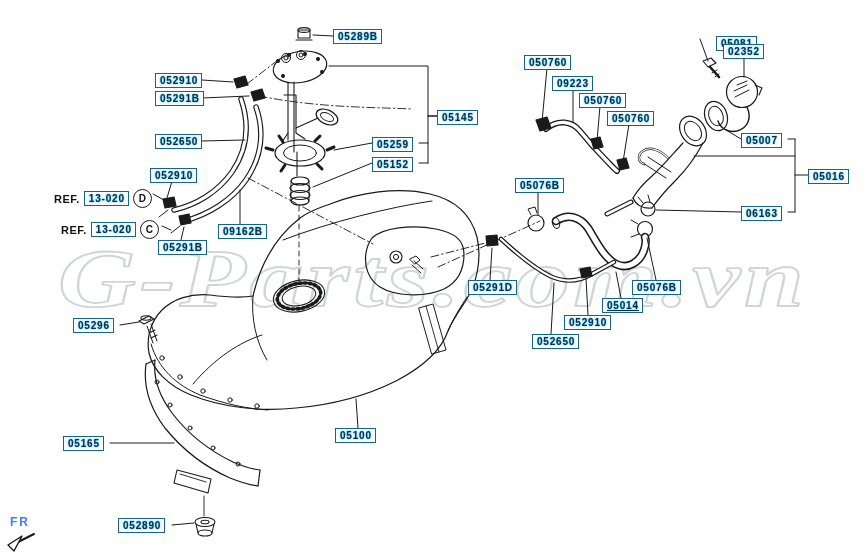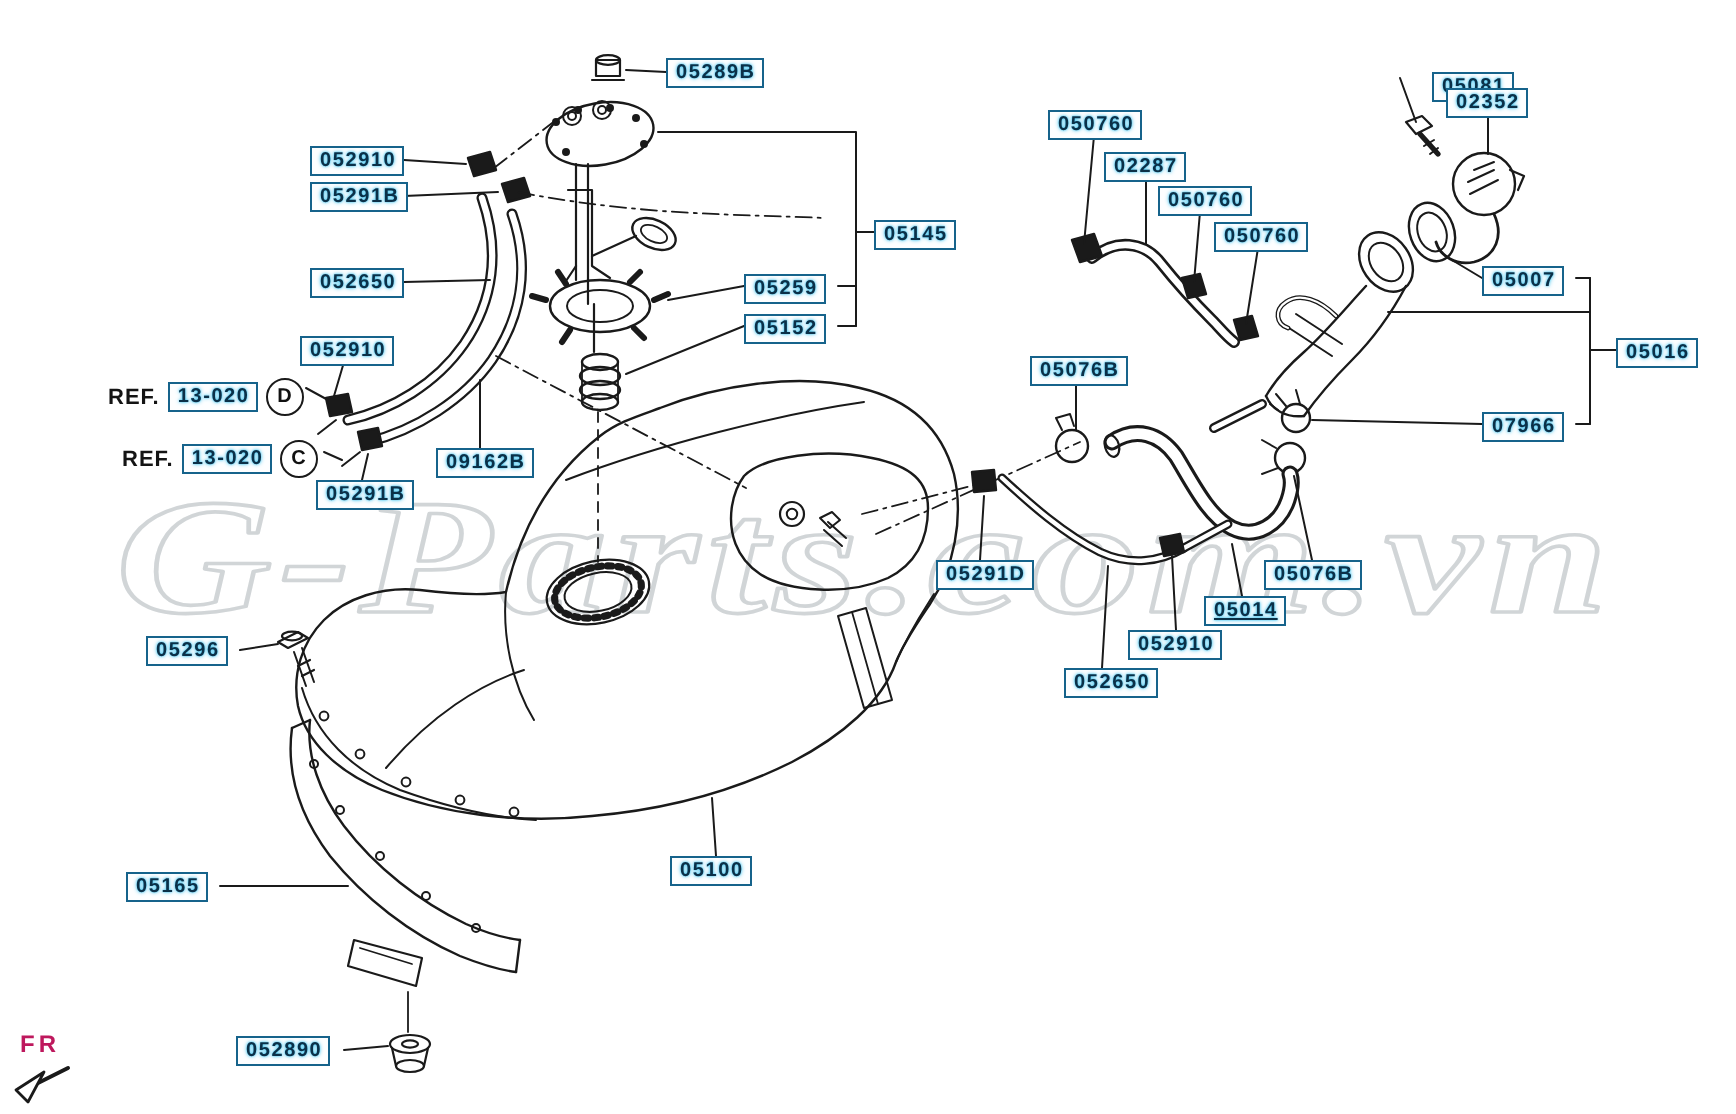--- a/index.html
+++ b/index.html
@@ -21,21 +21,21 @@
     z-index:5;
   }
   .refrow{position:absolute;display:flex;align-items:center;gap:4px;z-index:5;}
   .refprefix{color:#141414;font:bold 11px "Liberation Sans", sans-serif;letter-spacing:.5px;}
   .refcode{position:static;display:inline-block;}
   .refcircle{
     width:17px;height:17px;border:1.6px solid #1a1a1a;border-radius:50%;
     background:#fff;color:#111;font:bold 10px/17px "Liberation Sans", sans-serif;
     text-align:center;flex:0 0 auto;
   }
-  #fr{position:absolute;left:10px;top:515px;color:#be185d;
+  #fr{position:absolute;left:10px;top:515px;color:#3b82f6;
       font:bold 12px "Liberation Sans", sans-serif;letter-spacing:2px;z-index:5;}
   #labels-layer,#refs-layer{position:absolute;left:0;top:0;width:868px;height:557px;padding-left:21px;}
 </style>
 </head>
 <body>
 
 <div id="stage">
 
 <svg width="868" height="557" viewBox="0 0 868 557">
   <g stroke="#1a1a1a" fill="none" stroke-width="1.2" stroke-linecap="round" stroke-linejoin="round">
@@ -288,28 +288,28 @@
       <div class="plabel" style="left: 158px; top: 240px;">05291B</div>
       <div class="plabel" style="left: 218px; top: 224px;">09162B</div>
       <div class="plabel" style="left: 437px; top: 110px;">05145</div>
       <div class="plabel" style="left: 372px; top: 137px;">05259</div>
       <div class="plabel" style="left: 372px; top: 157px;">05152</div>
       <div class="plabel" style="left: 73px; top: 318px;">05296</div>
       <div class="plabel" style="left: 63px; top: 436px;">05165</div>
       <div class="plabel" style="left: 335px; top: 428px;">05100</div>
       <div class="plabel" style="left: 118px; top: 518px; text-align: right;">052890</div>
       <div class="plabel" style="left: 524px; top: 55px;">050760</div>
-      <div class="plabel" style="left: 552px; top: 76px;">02287</div>
+      <div class="plabel" style="left: 552px; top: 76px;">09223</div>
       <div class="plabel" style="left: 579px; top: 93px;">050760</div>
       <div class="plabel" style="left: 607px; top: 111px;">050760</div>
       <div class="plabel" style="left: 694px; top: 36px; margin-left: 22px;">05081</div>
       <div class="plabel" style="left: 723px; top: 44px;">02352</div>
       <div class="plabel" style="left: 741px; top: 133px;">05007</div>
       <div class="plabel" style="left: 808px; top: 169px;">05016</div>
-      <div class="plabel" style="left: 741px; top: 206px;">07966</div>
+      <div class="plabel" style="left: 741px; top: 206px;">06163</div>
       <div class="plabel" style="left: 515px; top: 178px;">05076B</div>
       <div class="plabel" style="left: 468px; top: 280px;">05291D</div>
       <div class="plabel" style="left: 632px; top: 280px;">05076B</div>
       <div class="plabel" style="left: 602px; top: 298px; text-decoration: underline;">05014</div>
       <div class="plabel" style="left: 564px; top: 315px;">052910</div>
       <div class="plabel" style="left: 532px; top: 334px;">052650</div>
     </div>
 
 <div id="refs-layer">
       <div class="refrow" style="left: 54px; top: 189px;">

